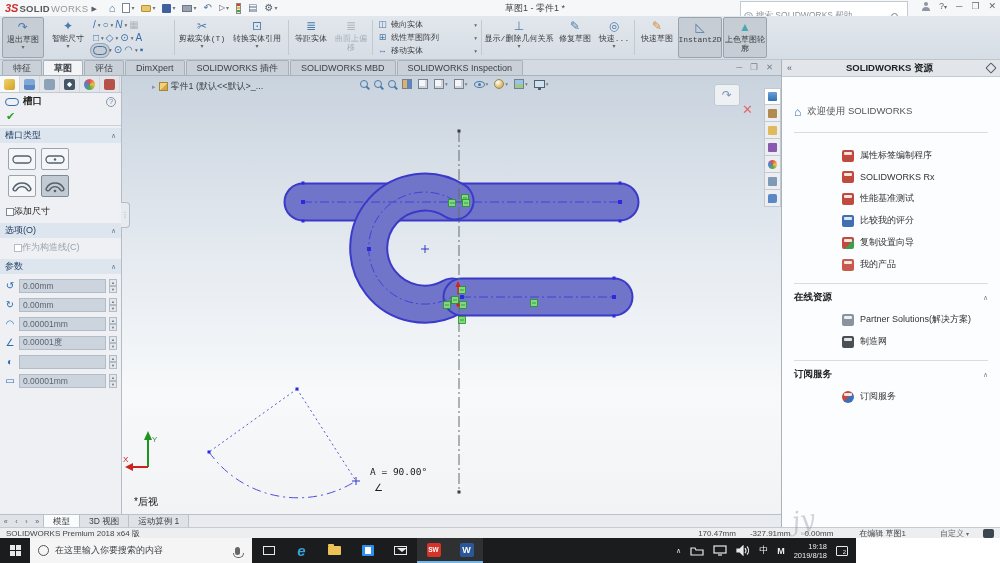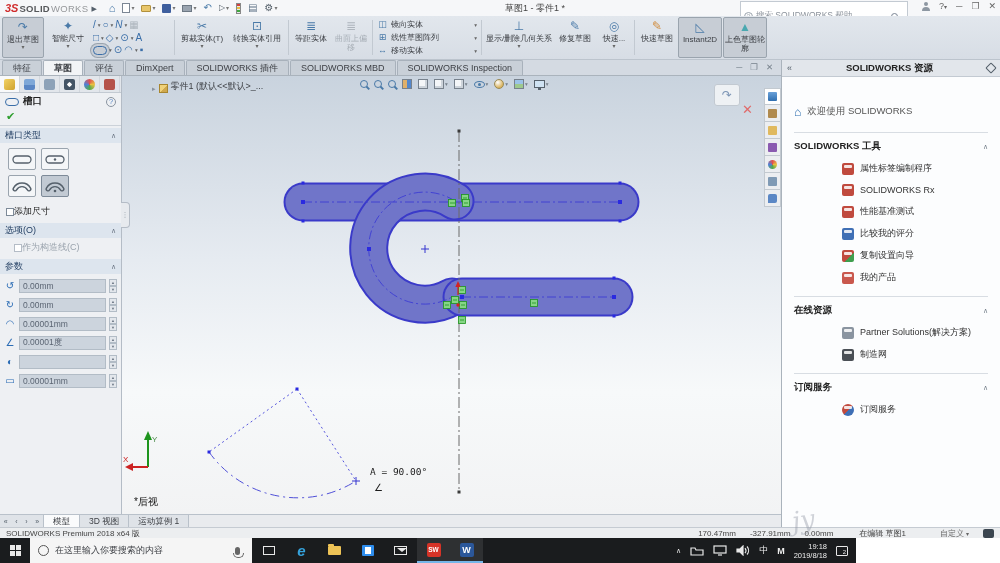--- a/index.html
+++ b/index.html
@@ -38,21 +38,21 @@
   .person::before{ content:""; position:absolute; left:2px; top:0; width:4px; height:4px; border-radius:50%; background:#8d97a2; }
   .person::after { content:""; position:absolute; left:0; bottom:0; width:8px; height:4px; border-radius:4px 4px 0 0; background:#8d97a2; }
 
   
   .ribbon { position:absolute; left:0; top:16px; width:1000px; height:44px;
             background:linear-gradient(#e2e7ed,#d7dde5); border-bottom:1px solid #bcc4cd;
             display:flex; align-items:stretch; padding:1px 2px; gap:1px; }
   .rb { display:flex; flex-direction:column; align-items:center; justify-content:flex-start;
         padding-top:2px; font-size:8px; line-height:1.15; color:#3c3f44; text-align:center; border-radius:2px; }
   .rb .ric { height:15px; font-size:12px; line-height:15px; color:#4a7aa8; }
-  .rb .lbl { white-space:pre-line; }
+  .rb .lbl { white-space:pre-line;font-family:Liberation Mono, monospace; }
   .rb .car { font-size:6px; color:#666; margin-top:1px; line-height:4px; }
   .rb.pressed { background:#c7cdd5; border:1px solid #9aa4ae; }
   .rb.disabled { color:#a7aeb6; } .rb.disabled .ric { color:#aeb5bd; }
   .rsep { width:1px; background:#c2c9d1; margin:3px 1px; }
   .toolgrid { display:flex; flex-direction:column; justify-content:space-between; padding:2px 1px; width:80px; }
   .tg-row { display:flex; align-items:center; gap:2px; height:12px; }
   .tg { font-size:10px; color:#3a6ea8; line-height:1; }
   .tg.gray { color:#aab2ba; }
   .tgcar { font-size:5.5px; color:#666; }
   .slot-mini { width:14px; height:9px; border:1.4px solid #3a6ea8; border-radius:5px;
@@ -100,21 +100,21 @@
   .spin { width:8px; height:14px; display:flex; flex-direction:column; }
   .spin i { flex:1; background:#e3e7ec; border:1px solid #b2bcc6; font-size:4px; color:#6b7684;
             display:flex; align-items:center; justify-content:center; font-style:normal; }
   .splitter { position:absolute; left:121px; top:202px; width:9px; height:26px; background:#e7eaee;
               border:1px solid #b4bcc6; border-left:none; border-radius:0 4px 4px 0; color:#8a94a0;
               font-size:7px; display:flex; align-items:center; justify-content:center; z-index:5; }
 
   
   .viewport { position:absolute; left:122px; top:76px; width:659px; height:438px; overflow:hidden;
               background:linear-gradient(180deg,#c9d3de 0%,#e6ebf1 42%,#f7f9fa 72%,#f2f3f4 100%); }
-  .crumb { position:absolute; left:30px; top:4px; display:flex; align-items:flex-end; gap:3px; font-size:9px; color:#3c3f44; }
+  .crumb { position:absolute; left:30px; top:4px; display:flex; align-items:center; gap:3px; font-size:9px; color:#3c3f44; }
   .crumb .pl { color:#8a94a0; font-size:7px; }
   .cube { width:9px; height:9px; background:linear-gradient(135deg,#f0d27a 55%,#cfa84e 55%); border:1px solid #a8862e; }
   .headsup { position:absolute; left:238px; top:3px; display:flex; align-items:center; gap:6px; }
   .hu { display:flex; align-items:center; gap:1px; }
   .hu .car { font-size:5.5px; color:#76808b; }
   .hu-mag { width:8px; height:8px; border:1.5px solid #4a7aa8; border-radius:50%; position:relative; }
   .hu-mag::after { content:""; position:absolute; width:4px; height:1.5px; background:#4a7aa8; right:-3px; bottom:-1px; transform:rotate(45deg); }
   .hu-sect { width:10px; height:10px; background:linear-gradient(90deg,#e0b06a 50%,#5588cc 50%); border:1px solid #77818c; }
   .hu-cube { width:10px; height:10px; background:#f4f6f8; border:1px solid #77818c; box-shadow:inset -2px -2px 0 #cdd4db; }
   .hu-eye { width:11px; height:7px; border:1.3px solid #4a7aa8; border-radius:50%; position:relative; }
@@ -665,24 +665,20 @@
     <span class="col">«</span>
     <span class="t">SOLIDWORKS 资源</span>
     <span class="pin"></span>
   </div>
   <div class="pbody">
     <div class="welcome">
       <span class="home">⌂</span>
       <span>欢迎使用  SOLIDWORKS</span>
     </div>
     <div class="tpsec">
-      <div class="tpsec-h">
-        <span>SOLIDWORKS 工具</span>
-        <span class="up">∧</span>
-      </div>
       <div class="itm">
           <span class="ti" style="background:#c04a3e;"></span>
           <span>属性标签编制程序</span>
         </div>
       <div class="itm">
           <span class="ti" style="background:#c04a3e;"></span>
           <span>SOLIDWORKS Rx</span>
         </div>
       <div class="itm">
           <span class="ti" style="background:#c04a3e;"></span>

